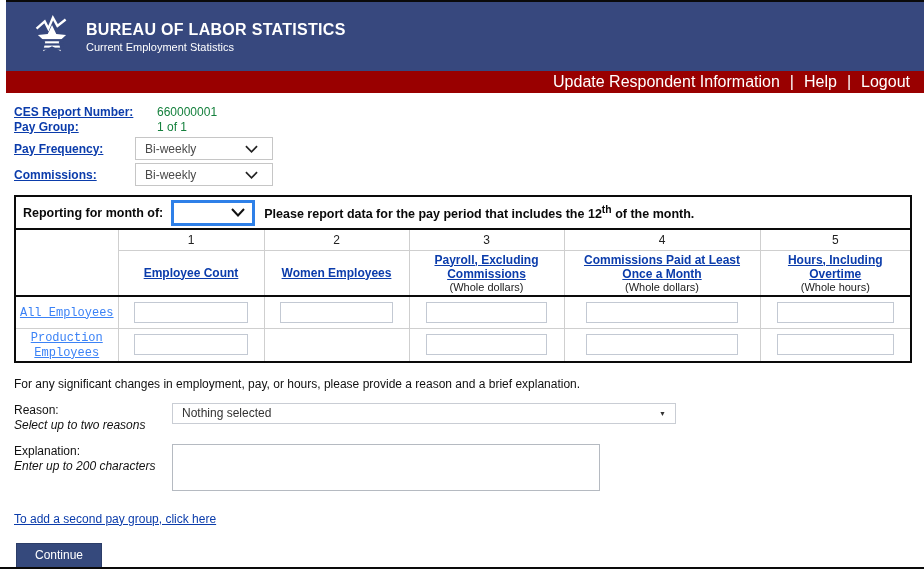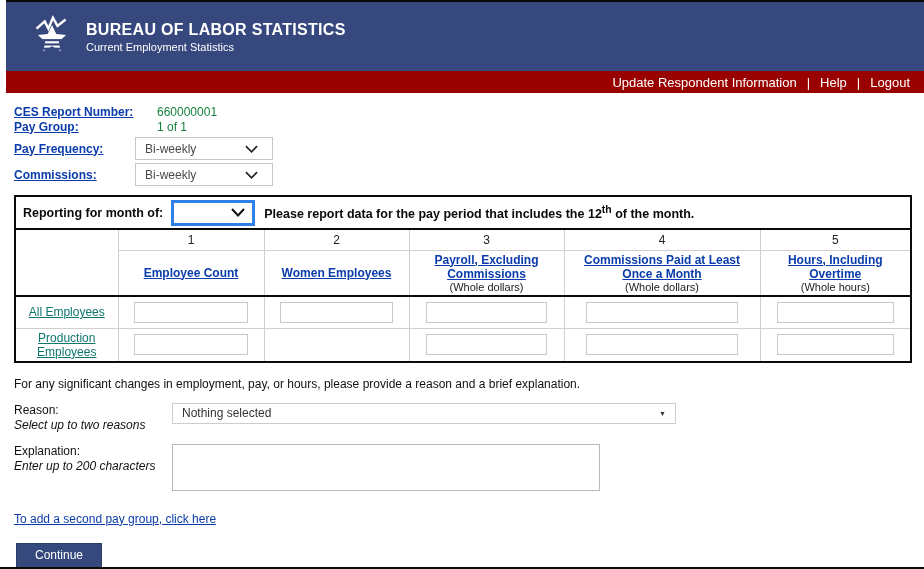--- a/index.html
+++ b/index.html
@@ -15,21 +15,21 @@
     margin-left:6px; height:71px; background:#37487E; border-top:2px solid #0a0a0a;
     display:flex; align-items:center; padding-left:26px;
   }
   .masthead-text { margin-left:14px; color:#fff; }
   .masthead-title { font-size:16px; font-weight:bold; letter-spacing:.3px; }
   .masthead-sub { font-size:11px; margin-top:2px; }
 
   .redbar {
     margin-left:6px; height:22px; background:#990000; color:#fff;
     display:flex; align-items:center; justify-content:flex-end;
-    padding-right:14px; font-size:13px;
+    padding-right:14px; font-size:16px;
   }
   .redbar a { color:#fff; text-decoration:none; cursor:pointer; }
   .redbar .sep { margin:0 10px; }
 
   
   .content { margin:11px 14px 0 14px; width:896px; }
 
   .info-row { display:flex; align-items:center; font-size:12px; height:15px; }
   .info-row.dd { height:23px; margin-top:3px; }
   .lbl-col { width:143px; }
@@ -59,21 +59,21 @@
   .num-row td { height:21px; text-align:center; border-bottom:1px solid #cfcfcf;
     border-left:1px solid #cfcfcf; color:#222; }
   .corner-cell { border-bottom:2px solid #0a0a0a !important; border-left:none !important; }
   .name-row td { height:44px; text-align:center; border-bottom:2px solid #0a0a0a;
     border-left:1px solid #cfcfcf; padding:2px 4px; }
   .tbl-link { color:#0B3CAB; font-weight:bold; text-decoration:underline; cursor:pointer; }
   .col-cap { font-size:11px; color:#222; font-weight:normal; }
   .data-row td { height:33px; text-align:center; border-top:1px solid #cfcfcf;
     border-left:1px solid #cfcfcf; }
   .data-row td:first-child { border-left:none; }
-  .row-link { color:#0f766e; text-decoration:underline; font-size:12px; cursor:pointer; }
+  .row-link { color:#3b82f6; text-decoration:underline; font-size:12px; cursor:pointer;font-family:Liberation Mono, monospace; }
   .cell-input { width:78%; height:21px; border:1px solid #c3c9d3; background:#fff; }
 
   
   .note { margin-top:14px; font-size:12px; color:#111; }
   .field-row { display:flex; margin-top:12px; align-items:flex-start; }
   .field-label { width:158px; font-size:12px; color:#111; }
   .hint { font-style:italic; display:block; margin-top:1px; }
   .reason-box {
     width:504px; height:21px; border:1px solid #c9cdd4; background:#fff;
     display:flex; align-items:center; justify-content:space-between;

